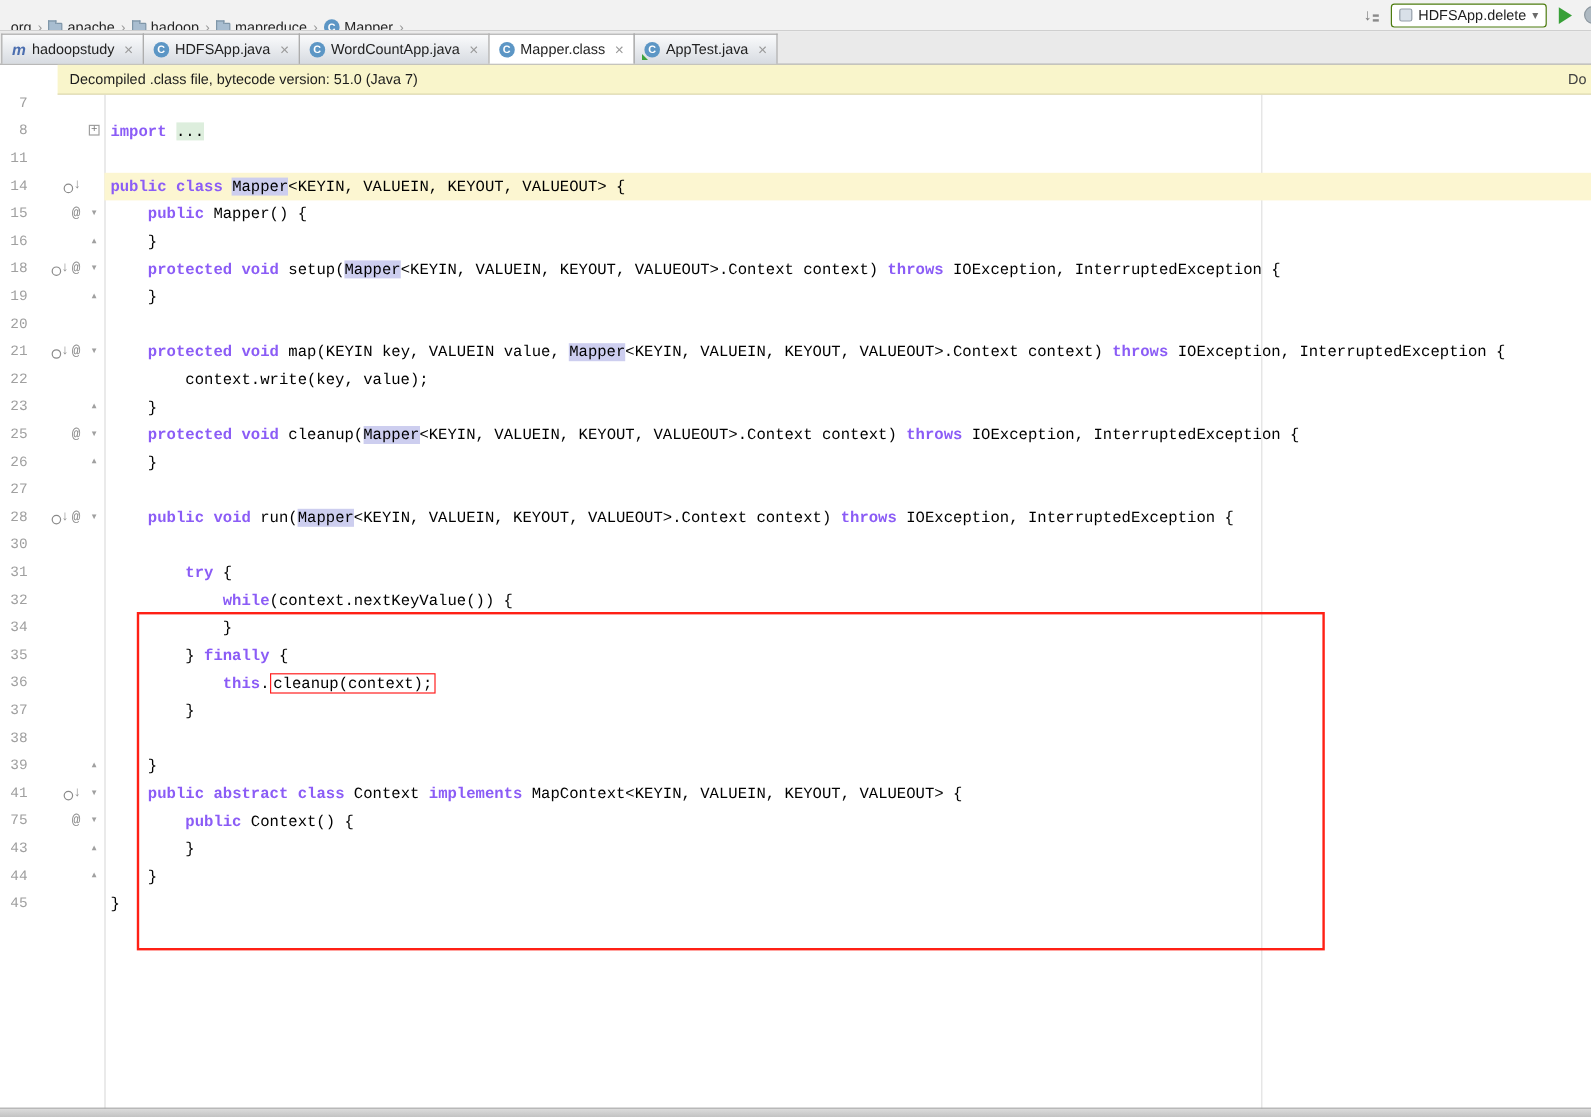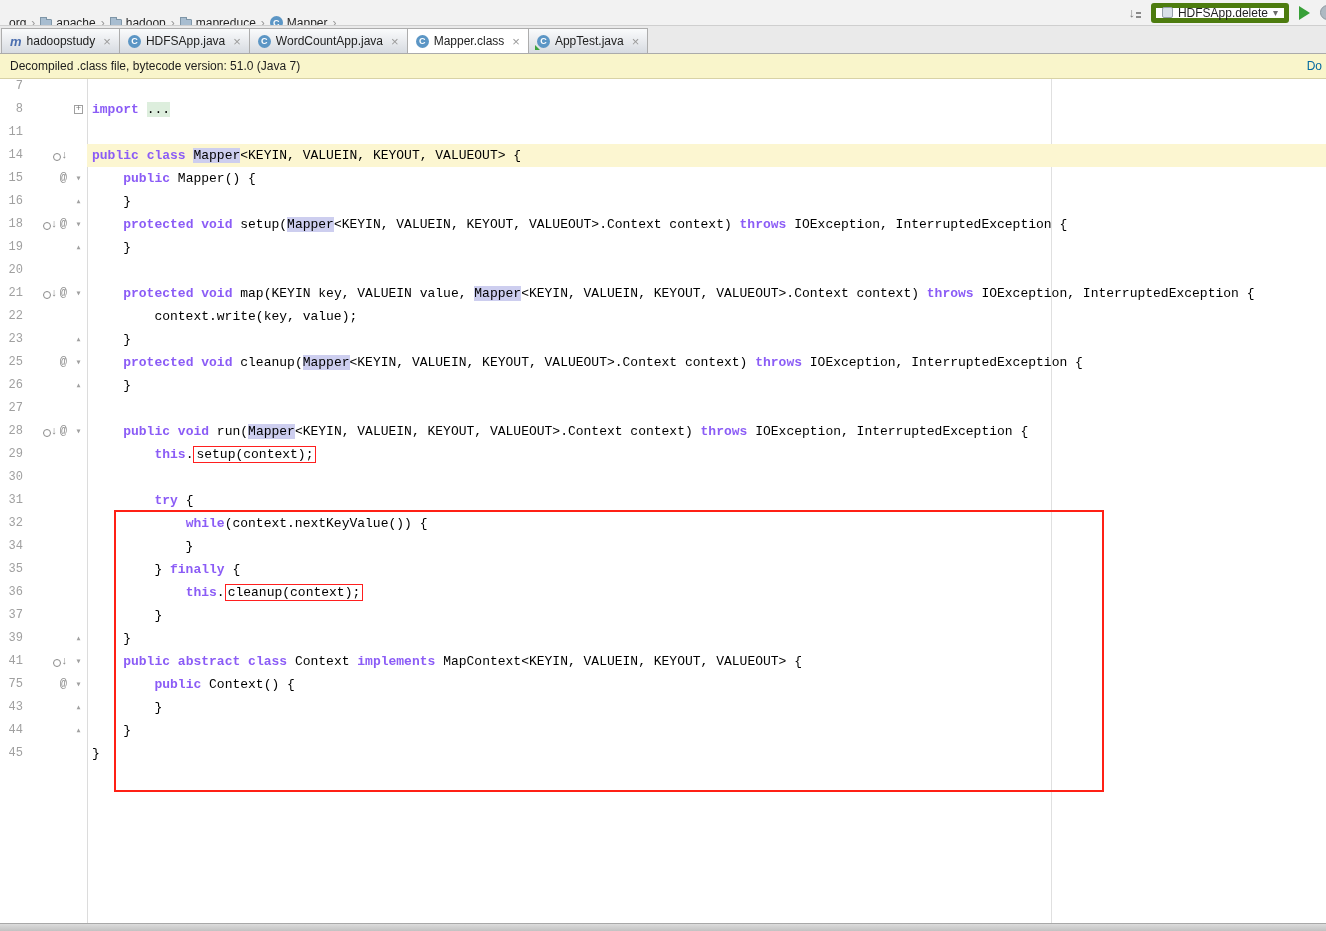--- a/index.html
+++ b/index.html
@@ -10,21 +10,21 @@
   .navbar{height:26px;background:#F2F2F2;border-bottom:1px solid #CFCFCF;display:flex;
     align-items:center;padding:0 0 0 8px;overflow:hidden;}
   .crumbs{display:flex;align-items:center;white-space:nowrap;margin-top:20px;}
   .crumb{display:inline-flex;align-items:center;gap:4px;padding:1px 1px;}
   .crumb-label{font-size:12px;color:#262626;}
   .sep{color:#9A9A9A;margin:0 4px;font-size:12px;}
   .nav-right{margin-left:auto;display:flex;align-items:center;gap:10px;padding-right:0;}
   .ic-downlines{display:inline-flex;align-items:center;color:#7D7D7D;font-size:13px;font-weight:bold;}
   .dl-bars{display:inline-block;width:5px;height:2px;background:#8A8A8A;box-shadow:0 4px 0 #8A8A8A;
     margin-left:1px;vertical-align:3px;}
-  .combo{display:flex;align-items:center;gap:5px;background:#FFF;border:5px solid #4d7c0f;
+  .combo{display:flex;align-items:center;gap:5px;background:#FFF;border:1px solid #4d7c0f;
     border-radius:3px;height:20px;padding:0 6px;font-size:12px;color:#1F1F1F;}
   .ic-runconf{display:inline-block;width:11px;height:11px;border:1px solid #96A0AA;
     border-radius:2px;background:#D9E0E8;}
   .combo-arrow{color:#6B6B6B;font-size:10px;}
   .run-btn{display:inline-block;width:0;height:0;border-left:11px solid #38A038;
     border-top:7px solid transparent;border-bottom:7px solid transparent;}
   .clip-circle{display:inline-block;width:15px;height:15px;border-radius:50%;
     background:#AEB9C2;border:1px solid #8C979F;margin-right:-9px;}
 
   
@@ -43,22 +43,22 @@
   .ic-class.test::after{content:"";position:absolute;left:-2px;bottom:-2px;width:0;height:0;
     border-left:5px solid #3DA43D;border-top:5px solid transparent;}
   .ic-maven{font-weight:bold;font-style:italic;color:#4B6EAF;font-size:13px;line-height:13px;}
   .ic-folder{display:inline-block;flex:none;width:12px;height:9px;background:#A8BDD0;
     border:1px solid #7F96A8;border-radius:1px;position:relative;margin-top:2px;}
   .ic-folder::before{content:"";position:absolute;top:-3px;left:-1px;width:5px;height:2px;
     background:#A8BDD0;border:1px solid #7F96A8;border-bottom:none;}
 
   
   .banner{height:25px;background:#F9F5CB;border-bottom:1px solid #D8D2A6;display:flex;
-    align-items:center;padding:0 4px 0 10px;font-size:12px;color:#1C1C1C;overflow:hidden;}
-  .banner-link{margin-left:auto;color:#0369a1;text-decoration:none;cursor:pointer;}
+    align-items:center;padding:0 4px 0 10px;font-size:12px;color:#1C1C1C;overflow:hidden;margin-left:48px;}
+  .banner-link{margin-left:auto;color:#404040;text-decoration:none;cursor:pointer;}
 
   
   .editor{position:relative;height:852px;background:#fff;overflow:hidden;}
   .gutter-sep{position:absolute;left:87px;top:0;bottom:0;width:1px;background:#DCDCDC;z-index:0;}
   .margin-line{position:absolute;left:1051px;top:0;bottom:0;width:1px;background:#E0E0E0;z-index:0;}
   .rows{position:absolute;top:-4px;left:0;right:0;z-index:1;}
   .row{display:flex;height:23px;line-height:23px;white-space:pre;
     font-family:"Liberation Mono","DejaVu Sans Mono",monospace;font-size:13px;color:#000;}
   .ln{width:26px;flex:none;text-align:right;color:#A0A0A0;font-size:12px;padding-right:3px;}
   .gic{width:44px;flex:none;display:flex;justify-content:flex-end;align-items:center;
@@ -180,28 +180,28 @@
       <div class="row"><span class="ln">18</span><span class="gic"><span class="ic-ov"></span><span class="ic-at">@</span></span><span class="foldcol">▾</span><span class="code"><span class="cp">    </span><span class="ckw">protected</span><span class="cp"> </span><span class="ckw">void</span><span class="cp"> setup(</span><span class="csel">Mapper</span><span class="cp">&lt;KEYIN, VALUEIN, KEYOUT, VALUEOUT&gt;.Context context) </span><span class="ckw">throws</span><span class="cp"> IOException, InterruptedException {</span></span></div>
       <div class="row"><span class="ln">19</span><span class="gic"></span><span class="foldcol">▴</span><span class="code"><span class="cp">    }</span></span></div>
       <div class="row"><span class="ln">20</span><span class="gic"></span><span class="foldcol"></span><span class="code"></span></div>
       <div class="row"><span class="ln">21</span><span class="gic"><span class="ic-ov"></span><span class="ic-at">@</span></span><span class="foldcol">▾</span><span class="code"><span class="cp">    </span><span class="ckw">protected</span><span class="cp"> </span><span class="ckw">void</span><span class="cp"> map(KEYIN key, VALUEIN value, </span><span class="csel">Mapper</span><span class="cp">&lt;KEYIN, VALUEIN, KEYOUT, VALUEOUT&gt;.Context context) </span><span class="ckw">throws</span><span class="cp"> IOException, InterruptedException {</span></span></div>
       <div class="row"><span class="ln">22</span><span class="gic"></span><span class="foldcol"></span><span class="code"><span class="cp">        context.write(key, value);</span></span></div>
       <div class="row"><span class="ln">23</span><span class="gic"></span><span class="foldcol">▴</span><span class="code"><span class="cp">    }</span></span></div>
       <div class="row"><span class="ln">25</span><span class="gic"><span class="ic-at">@</span></span><span class="foldcol">▾</span><span class="code"><span class="cp">    </span><span class="ckw">protected</span><span class="cp"> </span><span class="ckw">void</span><span class="cp"> cleanup(</span><span class="csel">Mapper</span><span class="cp">&lt;KEYIN, VALUEIN, KEYOUT, VALUEOUT&gt;.Context context) </span><span class="ckw">throws</span><span class="cp"> IOException, InterruptedException {</span></span></div>
       <div class="row"><span class="ln">26</span><span class="gic"></span><span class="foldcol">▴</span><span class="code"><span class="cp">    }</span></span></div>
       <div class="row"><span class="ln">27</span><span class="gic"></span><span class="foldcol"></span><span class="code"></span></div>
       <div class="row"><span class="ln">28</span><span class="gic"><span class="ic-ov"></span><span class="ic-at">@</span></span><span class="foldcol">▾</span><span class="code"><span class="cp">    </span><span class="ckw">public</span><span class="cp"> </span><span class="ckw">void</span><span class="cp"> run(</span><span class="csel">Mapper</span><span class="cp">&lt;KEYIN, VALUEIN, KEYOUT, VALUEOUT&gt;.Context context) </span><span class="ckw">throws</span><span class="cp"> IOException, InterruptedException {</span></span></div>
-      <div class="row"><span class="ln">29</span><span class="gic"></span><span class="foldcol"></span><span class="code"><span class="cp">        </span><span class="ckw">this</span><span class="cp">.</span><span class="cbx">setup(context);</span></span></div>
       <div class="row"><span class="ln">30</span><span class="gic"></span><span class="foldcol"></span><span class="code"></span></div>
       <div class="row"><span class="ln">31</span><span class="gic"></span><span class="foldcol"></span><span class="code"><span class="cp">        </span><span class="ckw">try</span><span class="cp"> {</span></span></div>
       <div class="row"><span class="ln">32</span><span class="gic"></span><span class="foldcol"></span><span class="code"><span class="cp">            </span><span class="ckw">while</span><span class="cp">(context.nextKeyValue()) {</span></span></div>
       <div class="row"><span class="ln">34</span><span class="gic"></span><span class="foldcol"></span><span class="code"><span class="cp">            }</span></span></div>
       <div class="row"><span class="ln">35</span><span class="gic"></span><span class="foldcol"></span><span class="code"><span class="cp">        } </span><span class="ckw">finally</span><span class="cp"> {</span></span></div>
       <div class="row"><span class="ln">36</span><span class="gic"></span><span class="foldcol"></span><span class="code"><span class="cp">            </span><span class="ckw">this</span><span class="cp">.</span><span class="cbx">cleanup(context);</span></span></div>
       <div class="row"><span class="ln">37</span><span class="gic"></span><span class="foldcol"></span><span class="code"><span class="cp">        }</span></span></div>
+      <div class="row"><span class="ln">38</span><span class="gic"></span><span class="foldcol"></span><span class="code"></span></div>
       <div class="row"><span class="ln">39</span><span class="gic"></span><span class="foldcol">▴</span><span class="code"><span class="cp">    }</span></span></div>
       <div class="row"><span class="ln">41</span><span class="gic"><span class="ic-ov"></span></span><span class="foldcol">▾</span><span class="code"><span class="cp">    </span><span class="ckw">public</span><span class="cp"> </span><span class="ckw">abstract</span><span class="cp"> </span><span class="ckw">class</span><span class="cp"> Context </span><span class="ckw">implements</span><span class="cp"> MapContext&lt;KEYIN, VALUEIN, KEYOUT, VALUEOUT&gt; {</span></span></div>
       <div class="row"><span class="ln">75</span><span class="gic"><span class="ic-at">@</span></span><span class="foldcol">▾</span><span class="code"><span class="cp">        </span><span class="ckw">public</span><span class="cp"> Context() {</span></span></div>
       <div class="row"><span class="ln">43</span><span class="gic"></span><span class="foldcol">▴</span><span class="code"><span class="cp">        }</span></span></div>
       <div class="row"><span class="ln">44</span><span class="gic"></span><span class="foldcol">▴</span><span class="code"><span class="cp">    }</span></span></div>
       <div class="row"><span class="ln">45</span><span class="gic"></span><span class="foldcol"></span><span class="code"><span class="cp">}</span></span></div>
     </div>
   <div class="big-redbox"></div>
 </div>
 

